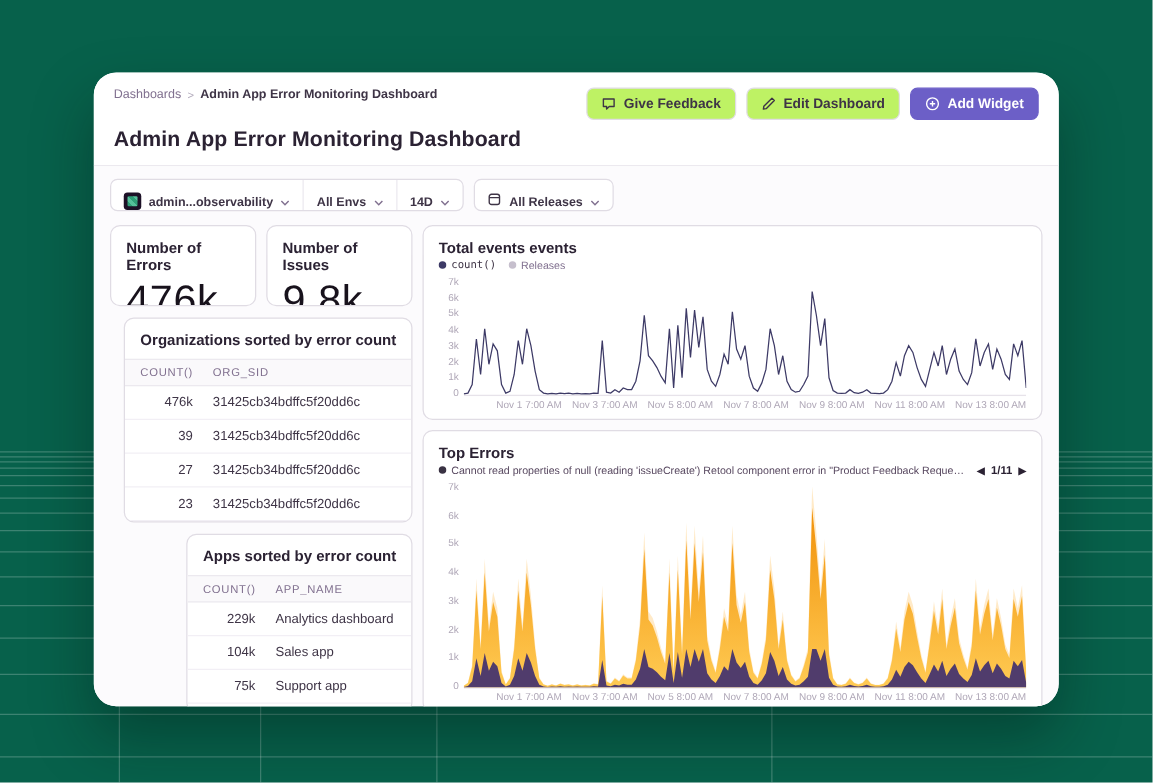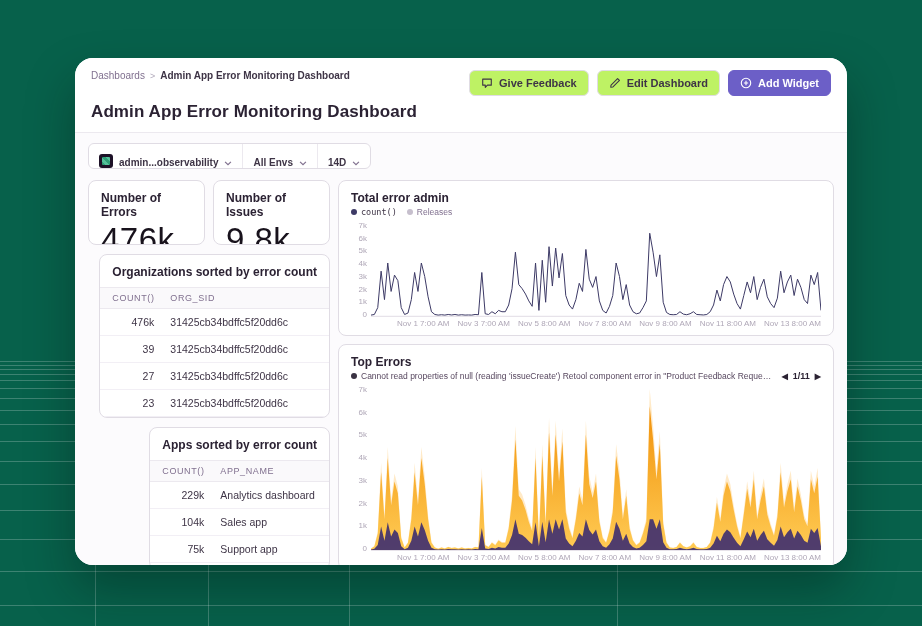--- a/index.html
+++ b/index.html
@@ -172,20 +172,36 @@
         </div>
         <div class="filter-seg">
           <span>14D</span>
           <span class="caret">
             <svg width="8" height="5" viewBox="0 0 9 6" fill="none" stroke="#80708F" stroke-width="1.4">
                 <path d="M1 1l3.5 3.5L8 1"></path>
               </svg>
           </span>
         </div>
       </div>
+      <div class="filter-group">
+        <div class="filter-seg">
+          <span>
+            <svg width="11" height="11" viewBox="0 0 12 12" fill="none" stroke="#3E3446" stroke-width="1.2">
+              <rect x="1.5" y="1.5" width="9" height="9" rx="2"></rect>
+                <path d="M1.5 4.5h9"></path>
+            </svg>
+          </span>
+          <span>All Releases</span>
+          <span class="caret">
+            <svg width="8" height="5" viewBox="0 0 9 6" fill="none" stroke="#80708F" stroke-width="1.4">
+                <path d="M1 1l3.5 3.5L8 1"></path>
+              </svg>
+          </span>
+        </div>
+      </div>
     </div>
 
     <div class="dash-grid">
       <div class="col-left">
         <div class="stat-row">
           <div class="widget stat-card">
             <div class="widget-title">Number of Errors</div>
             <div class="stat-value">476k</div>
           </div>
           <div class="widget stat-card">
@@ -238,21 +254,21 @@
           </div>
           <div class="tbl-row">
             
             
           </div>
         </div>
       </div>
 
       <div class="col-right">
         <div class="widget chart-widget total">
-          <div class="widget-title">Total error admin</div>
+          <div class="widget-title">Total events events</div>
           <div class="legend-row">
             <span class="legend-item mono">
               <span class="dot" style="background:#3D3A66"></span>
               <span>count()</span>
             </span>
             <span class="legend-item">
               <span class="dot" style="background:#C6BFCD"></span>
               <span>Releases</span>
             </span>
           </div>

